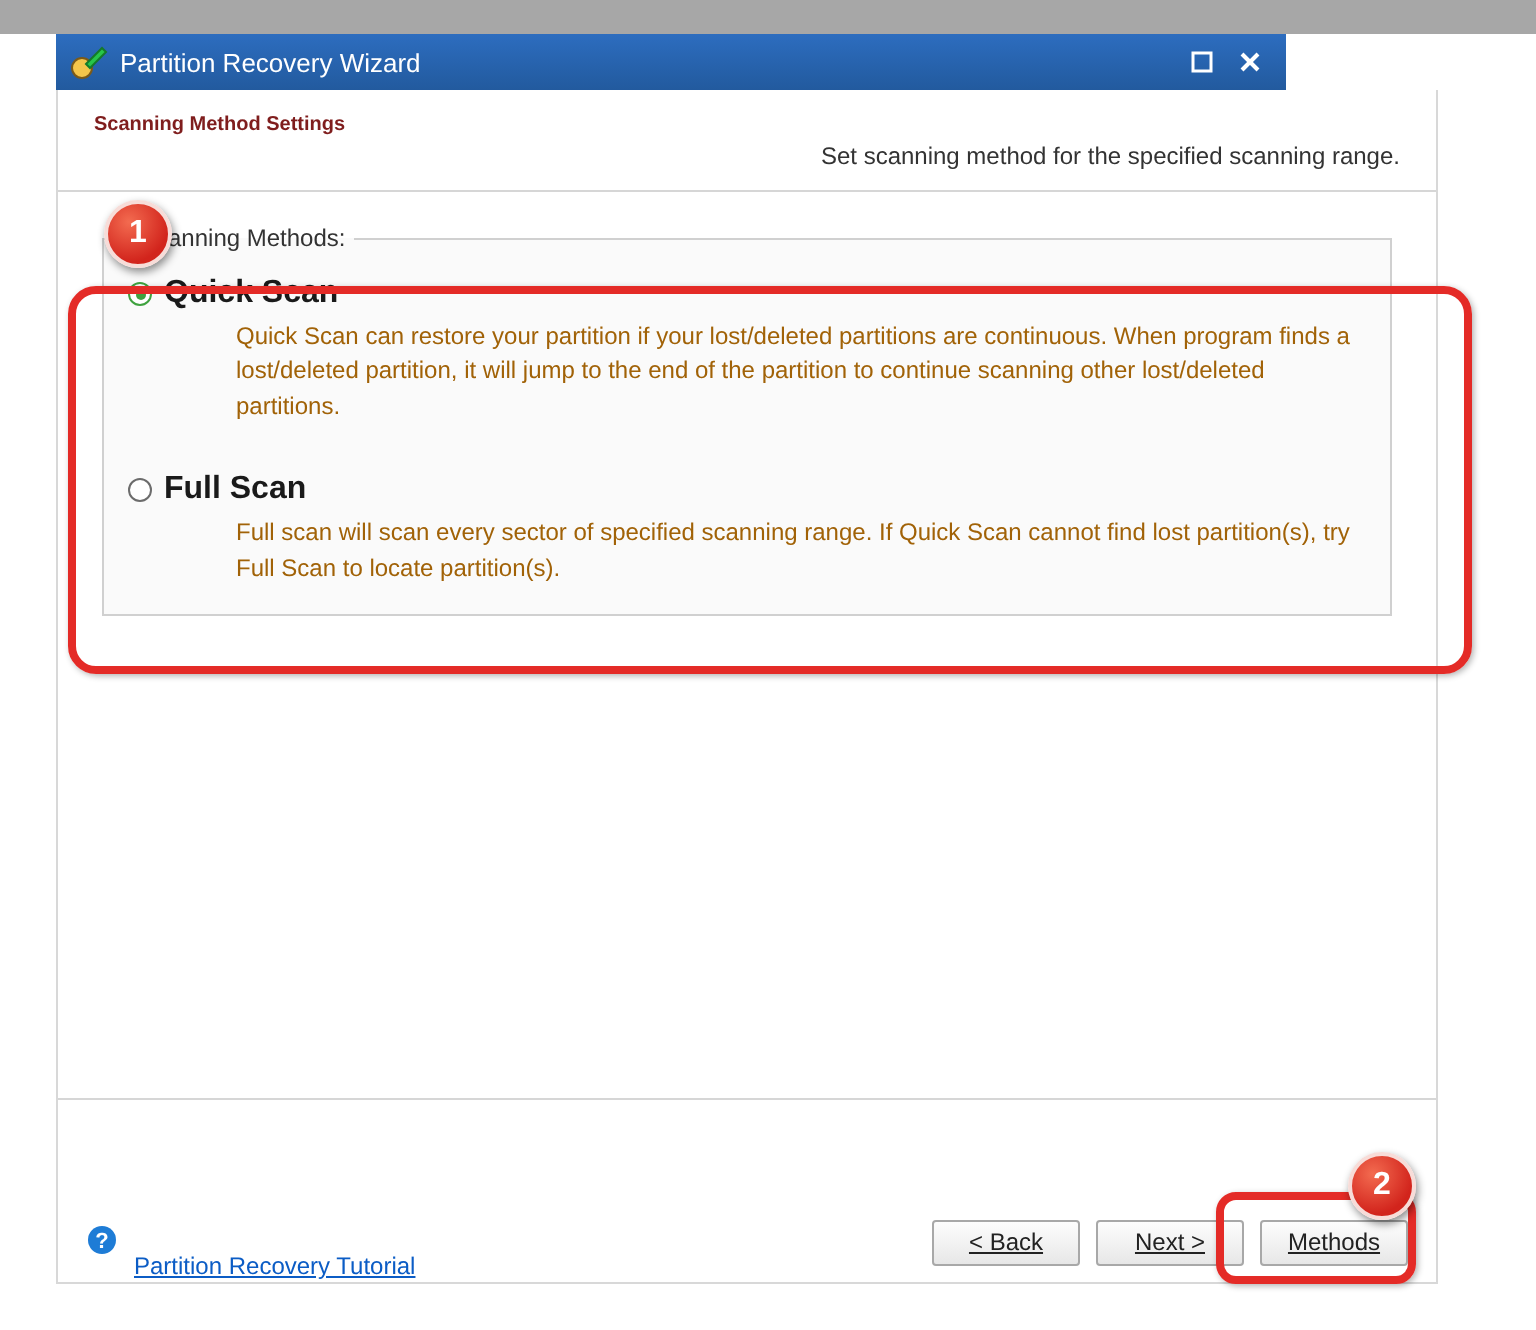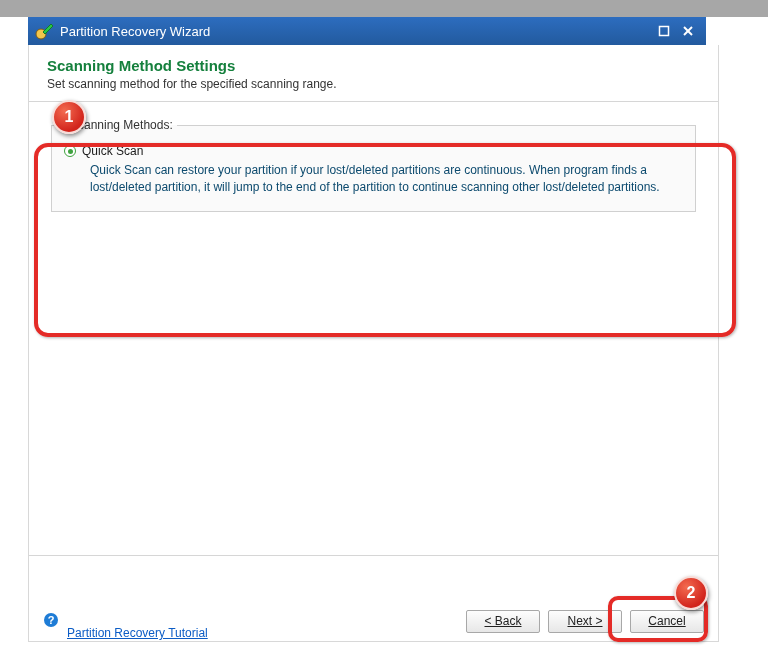--- a/index.html
+++ b/index.html
@@ -21,21 +21,21 @@
   .topstrip {
     position: absolute;
     left: 0; top: 0; width: 768px; height: 17px;
     background: #a7a7a7;
   }
 
   
   .titlebar {
     position: absolute;
     left: 28px; top: 17px;
-    width: 678px; height: 28px;
+    width: 615px; height: 28px;
     background: linear-gradient(#2d6dbf, #225a9e);
     display: flex;
     align-items: center;
     color: #fff;
     font-size: 13px;
   }
   .titlebar .app-icon {
     width: 20px; height: 20px;
     margin: 0 6px 0 6px;
   }
@@ -66,27 +66,28 @@
     border-top: none;
   }
 
   
   .hdr {
     padding: 12px 18px 10px 18px;
     border-bottom: 1px solid #d6d6d6;
   }
   .hdr-title {
     font-weight: 700;
-    font-size: 15px;
-    color: #15803d;
+    font-size: 10px;
+    color: #7f1d1d;
   }
   .hdr-sub {
     margin-top: 3px;
     color: #333;
     font-size: 12px;
+    text-align: right;
   }
 
   
   .content {
     padding: 16px 22px 14px 22px;
     height: 454px;
     box-sizing: border-box;
     border-bottom: 1px solid #d6d6d6;
   }
 
@@ -126,26 +127,27 @@
   .radio.checked {
     border-color: #3fa23f;
   }
   .radio.checked::after {
     content: "";
     width: 5px; height: 5px;
     border-radius: 50%;
     background: #3fa23f;
   }
   .opt-label {
-    font-size: 12px;
+    font-size: 16px;
     color: #1a1a1a;
+    font-weight: bold;
   }
   .opt-desc {
-    margin: 4px 0 0 24px;
-    color: #0c4a6e;
+    margin: 4px 0 0 52px;
+    color: #a16207;
     line-height: 1.45;
     max-width: 570px;
     font-size: 12px;
   }
 
   
   .footer {
     position: absolute;
     left: 0; right: 0; bottom: 0;
     height: 40px;
@@ -259,37 +261,44 @@
         <legend>Scanning Methods:</legend>
 
         <div class="opt">
           <div class="opt-row">
             <span class="radio checked"></span>
             <span class="opt-label">Quick Scan</span>
           </div>
           <div class="opt-desc">Quick Scan can restore your partition if your lost/deleted partitions are continuous. When program finds a lost/deleted partition, it will jump to the end of the partition to continue scanning other lost/deleted partitions.</div>
         </div>
 
+        <div class="opt">
+          <div class="opt-row">
+            <span class="radio"></span>
+            <span class="opt-label">Full Scan</span>
+          </div>
+          <div class="opt-desc">Full scan will scan every sector of specified scanning range. If Quick Scan cannot find lost partition(s), try Full Scan to locate partition(s).</div>
+        </div>
       </fieldset>
     </div>
 
     <div class="footer">
       <div class="help">
         <span>
           <svg width="16" height="16" viewBox="0 0 16 16">
             <circle cx="8" cy="8" r="7" fill="#1e7cd6"></circle>
             <text x="8" y="12" text-anchor="middle" font-size="11" font-weight="bold" fill="#fff">?</text>
           </svg>
         </span>
         <a class="help-link" href="#">Partition Recovery Tutorial</a>
       </div>
       <div class="spacer"></div>
       <span class="btn">&lt; Back</span>
       <span class="btn">Next &gt;</span>
-      <span class="btn">Cancel</span>
+      <span class="btn">Methods</span>
     </div>
 
   </div>
 
   <div class="hl hl1"></div>
   <div class="badge badge1">1</div>
 
   <div class="hl hl2"></div>
   <div class="badge badge2">2</div>
 

